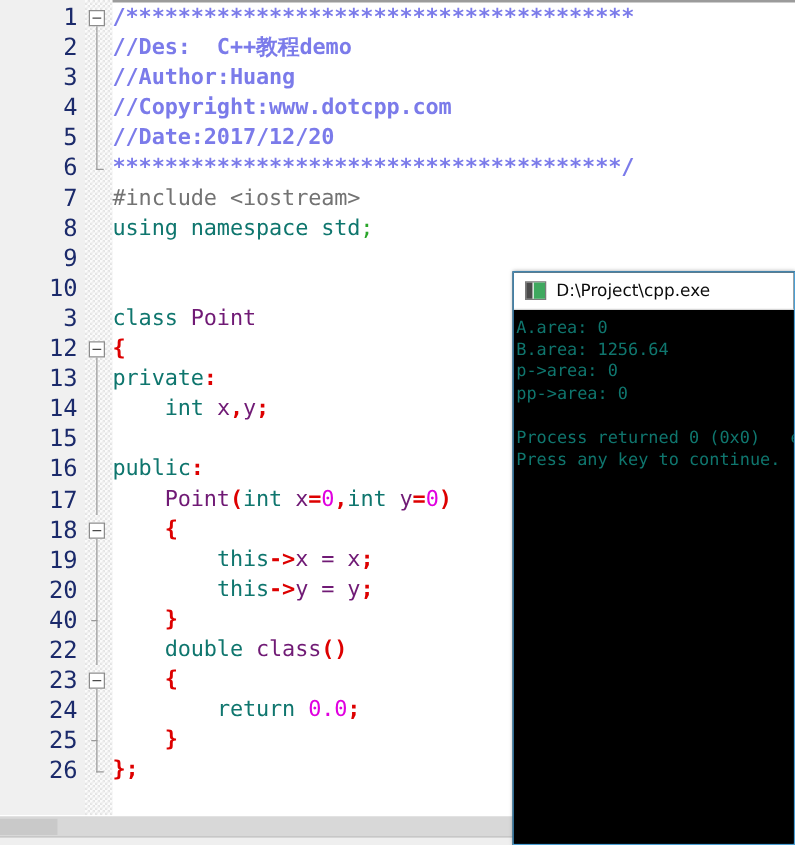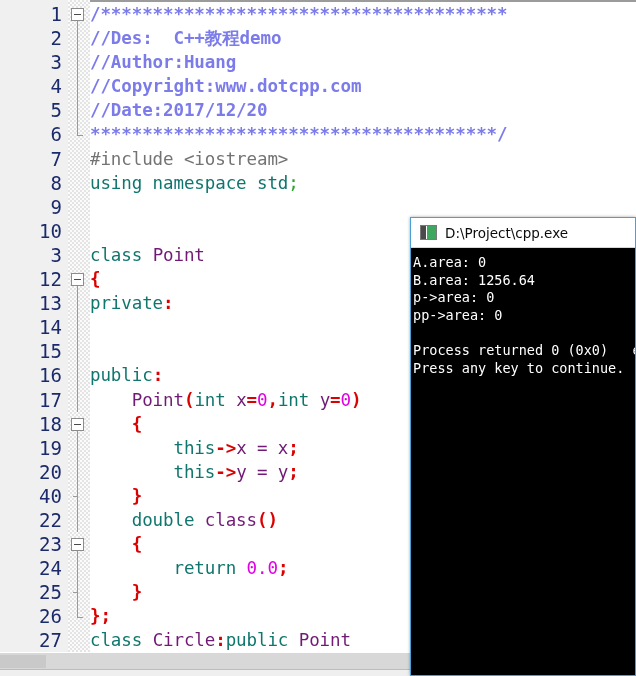--- a/index.html
+++ b/index.html
@@ -265,21 +265,21 @@
     right: 0;
     bottom: 0;
     background: #000000;
     padding: 6px 0 0 2px;
     box-sizing: border-box;
   }
   .console-line {
     font-family: "DejaVu Sans Mono", "Liberation Mono", monospace;
     font-size: 13.5px;
     line-height: 17.6px;
-    color: #ffffff;
+    color: #0f766e;
     white-space: pre;
   }
   .console-line.blank { color: transparent; }
 </style>
 </head>
 <body>
 
 <div id="app">
 
   <div class="editor">
@@ -293,34 +293,33 @@
         <div class="row"><div class="gutter">4</div><div class="fold-col"><div class="fold-line"></div></div><div class="code"><span class="cmt">//Copyright:www.dotcpp.com</span></div></div>
         <div class="row"><div class="gutter">5</div><div class="fold-col"><div class="fold-line"></div></div><div class="code"><span class="cmt">//Date:2017/12/20</span></div></div>
         <div class="row"><div class="gutter">6</div><div class="fold-col"><div class="fold-end"></div></div><div class="code"><span class="cmt">***************************************/</span></div></div>
         <div class="row"><div class="gutter">7</div><div class="fold-col"></div><div class="code"><span class="pre">#include &lt;iostream&gt;</span></div></div>
         <div class="row"><div class="gutter">8</div><div class="fold-col"></div><div class="code"><span class="kw">using namespace </span><span class="kw">std</span><span class="gr">;</span></div></div>
         <div class="row"><div class="gutter">9</div><div class="fold-col"></div></div>
         <div class="row"><div class="gutter">10</div><div class="fold-col"></div><div class="code"><span class="plain"></span></div></div>
         <div class="row"><div class="gutter">3</div><div class="fold-col"></div><div class="code"><span class="kw">class </span><span class="plain">Point</span></div></div>
         <div class="row"><div class="gutter">12</div><div class="fold-col"><div class="fold-box"></div><div class="fold-line from-box"></div></div><div class="code"><span class="punc">{</span></div></div>
         <div class="row"><div class="gutter">13</div><div class="fold-col"><div class="fold-line"></div></div><div class="code"><span class="kw">private</span><span class="punc">:</span></div></div>
-        <div class="row"><div class="gutter">14</div><div class="fold-col"><div class="fold-line"></div></div></div>
+        <div class="row"><div class="gutter">14</div><div class="fold-col"><div class="fold-line"></div></div><div class="code"><span class="plain">    </span><span class="kw">int </span><span class="plain">x</span><span class="punc">,</span><span class="plain">y</span><span class="punc">;</span></div></div>
         <div class="row"><div class="gutter">15</div><div class="fold-col"><div class="fold-line"></div></div><div class="code"><span class="plain"></span></div></div>
         <div class="row"><div class="gutter">16</div><div class="fold-col"><div class="fold-line"></div></div><div class="code"><span class="kw">public</span><span class="punc">:</span></div></div>
         <div class="row"><div class="gutter">17</div><div class="fold-col"><div class="fold-line"></div></div><div class="code"><span class="plain">    Point</span><span class="punc">(</span><span class="kw">int </span><span class="plain">x</span><span class="punc">=</span><span class="num">0</span><span class="punc">,</span><span class="kw">int </span><span class="plain">y</span><span class="punc">=</span><span class="num">0</span><span class="punc">)</span></div></div>
         <div class="row"><div class="gutter">18</div><div class="fold-col"><div class="fold-box"></div><div class="fold-line from-box"></div></div><div class="code"><span class="plain">    </span><span class="punc">{</span></div></div>
         <div class="row"><div class="gutter">19</div><div class="fold-col"><div class="fold-line"></div></div><div class="code"><span class="plain">        </span><span class="kw">this</span><span class="punc">-&gt;</span><span class="plain">x = x</span><span class="punc">;</span></div></div>
         <div class="row"><div class="gutter">20</div><div class="fold-col"><div class="fold-line"></div></div><div class="code"><span class="plain">        </span><span class="kw">this</span><span class="punc">-&gt;</span><span class="plain">y = y</span><span class="punc">;</span></div></div>
         <div class="row"><div class="gutter">40</div><div class="fold-col"><div class="fold-tick"></div></div><div class="code"><span class="plain">    </span><span class="punc">}</span></div></div>
         <div class="row"><div class="gutter">22</div><div class="fold-col"><div class="fold-line"></div></div><div class="code"><span class="plain">    </span><span class="kw">double </span><span class="plain">class</span><span class="punc">()</span></div></div>
         <div class="row"><div class="gutter">23</div><div class="fold-col"><div class="fold-box"></div><div class="fold-line from-box"></div></div><div class="code"><span class="plain">    </span><span class="punc">{</span></div></div>
         <div class="row"><div class="gutter">24</div><div class="fold-col"><div class="fold-line"></div></div><div class="code"><span class="plain">        </span><span class="kw">return </span><span class="num">0.0</span><span class="punc">;</span></div></div>
         <div class="row"><div class="gutter">25</div><div class="fold-col"><div class="fold-tick"></div></div><div class="code"><span class="plain">    </span><span class="punc">}</span></div></div>
         <div class="row"><div class="gutter">26</div><div class="fold-col"><div class="fold-end"></div></div><div class="code"><span class="punc">}</span><span class="punc">;</span></div></div>
-        <div class="row"><div class="gutter">27</div><div class="fold-col"></div><div class="code"><span class="kw">class </span><span class="plain">Circle</span><span class="punc">:</span><span class="kw">public </span><span class="plain">Point</span></div></div>
       </div>
   </div>
 
   <div class="hscroll">
     <div class="hscroll-thumb"></div>
     <div class="hscroll-track"></div>
   </div>
 
   <div class="console-win">
     <div class="console-title">

